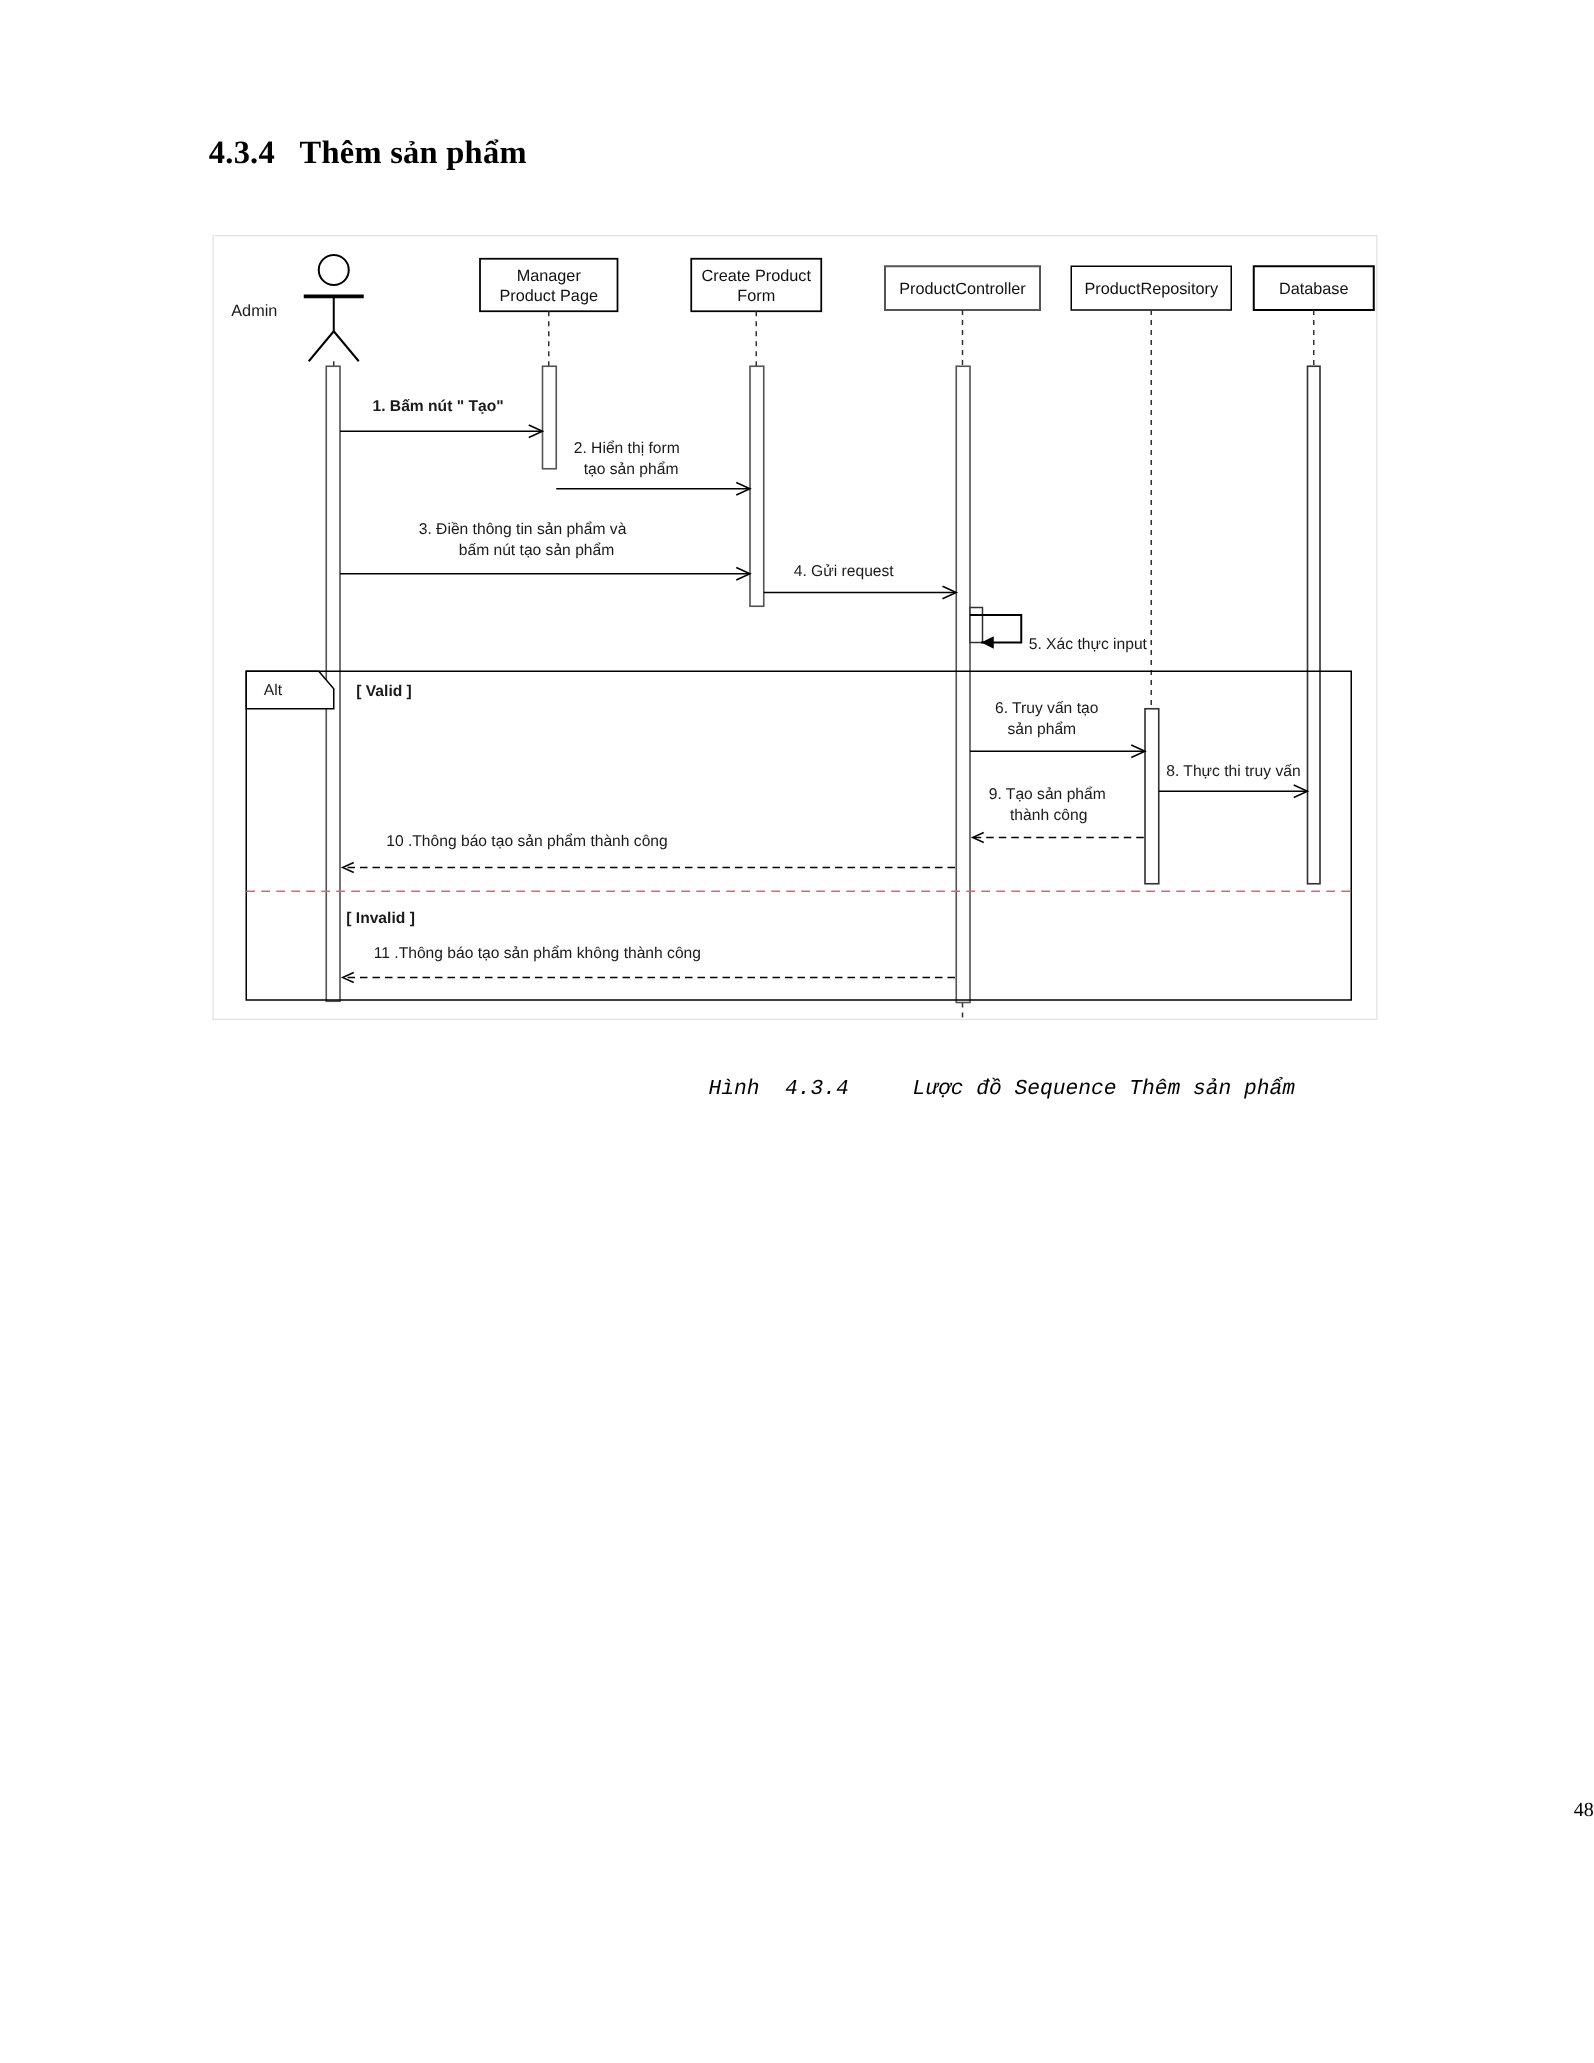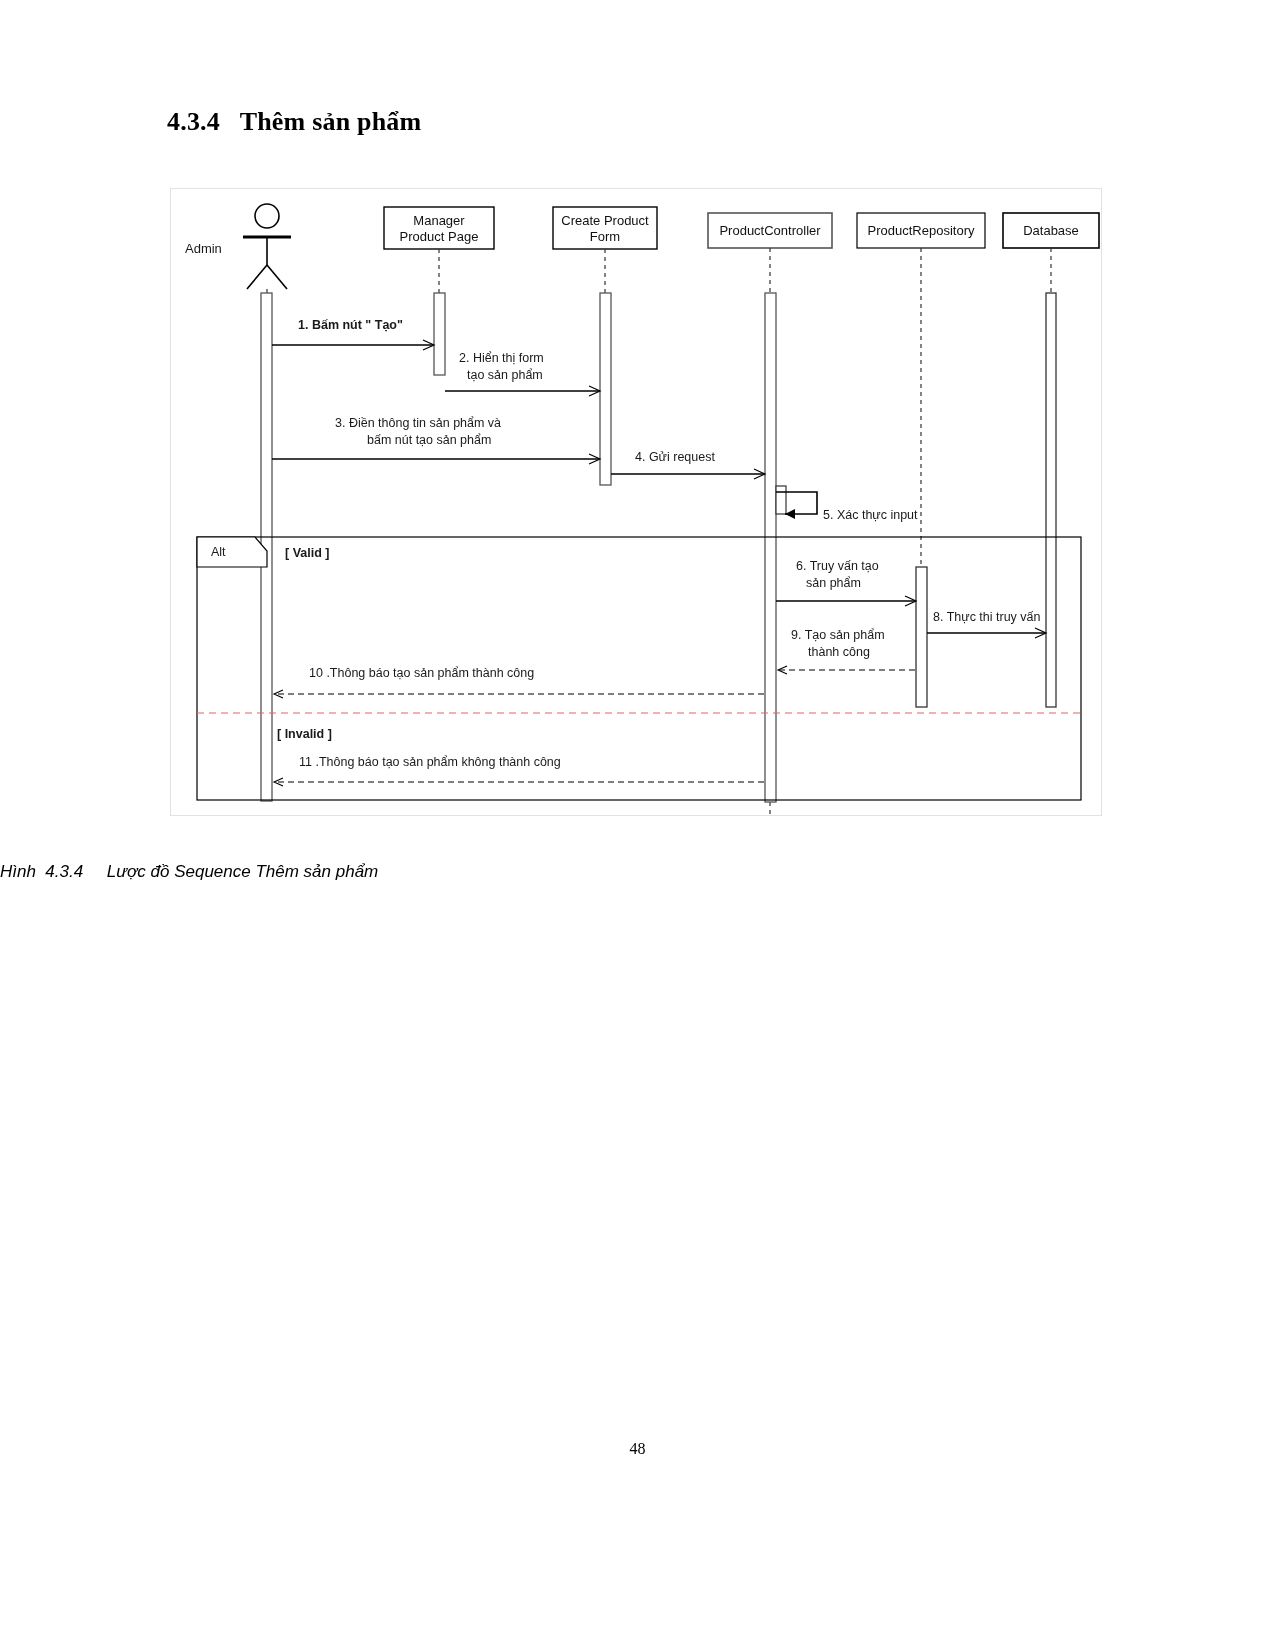--- a/index.html
+++ b/index.html
@@ -36,32 +36,32 @@
     height: 628px;
     border: 1px solid #e2e2e2;
     background: #ffffff;
     box-sizing: border-box;
   }
   .figure-caption {
     position: absolute;
     left: 0;
     top: 862px;
     width: 1036px;
-    text-align: left;
-    font-family: Liberation Sans, sans-serif;
+    text-align: right;
+    font-family: Liberation Mono, monospace;
     font-style: italic;
     font-size: 17px;
     white-space: pre;
   }
   .page-number {
     position: absolute;
     left: 0;
     top: 1440px;
     width: 1275px;
-    text-align: center;
+    text-align: right;
     font-family: "Liberation Serif", serif;
     font-size: 16px;
   }
   
   svg text {
     font-family: "Liberation Sans", sans-serif;
     font-size: 12.5px;
     fill: #1a1a1a;
   }
   svg text.hdr {

